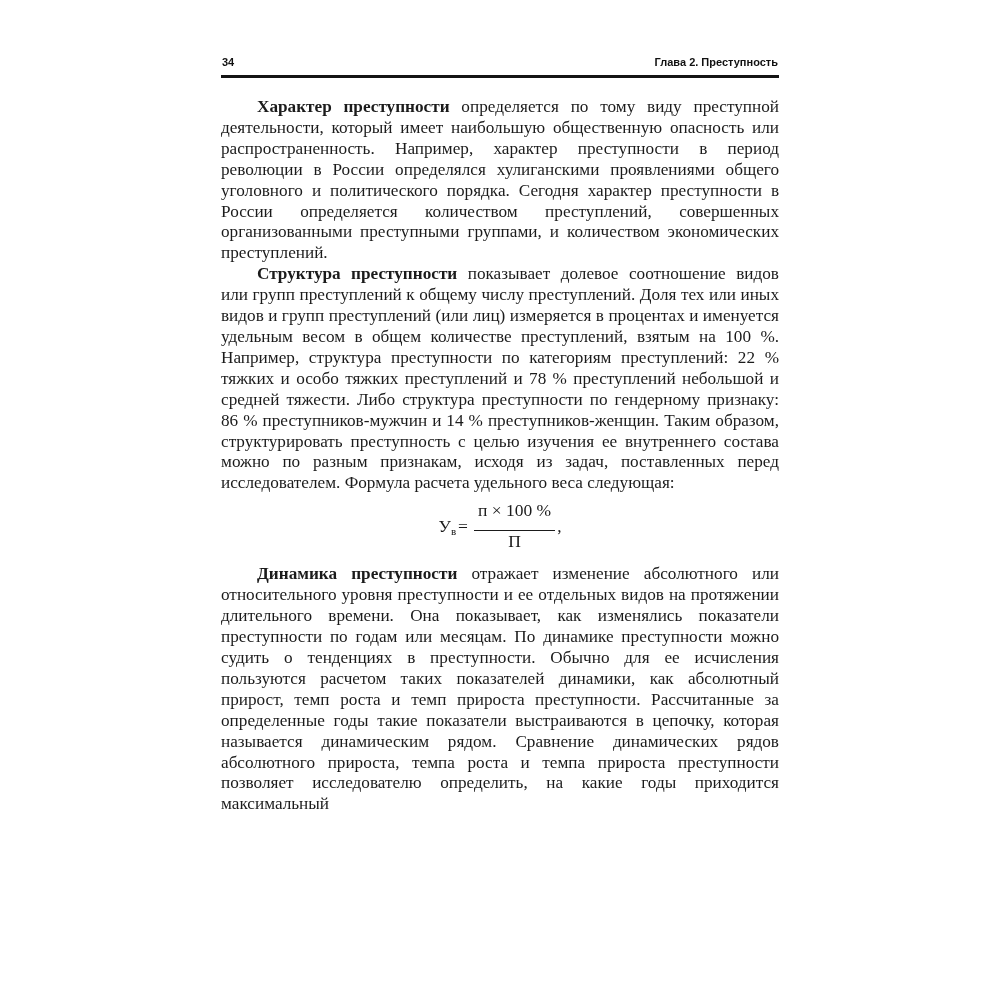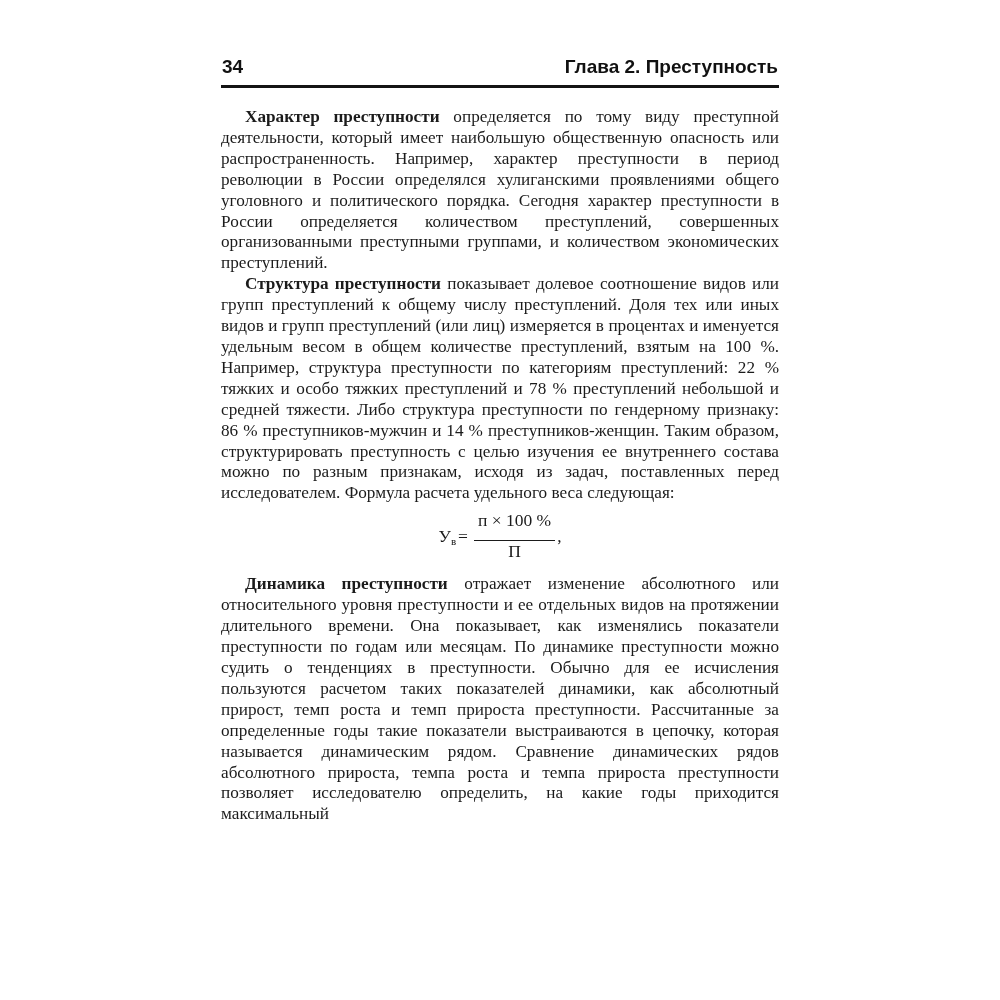--- a/index.html
+++ b/index.html
@@ -15,38 +15,38 @@
     width: 558px;
     margin: 0 auto;
     padding-top: 56px;
   }
   .page-header {
     display: flex;
     justify-content: space-between;
     align-items: baseline;
     font-family: "Liberation Sans", sans-serif;
     font-weight: bold;
-    font-size: 19px;
+    font-size: 11px;
     color: #111;
     padding: 0 1px 7px 1px;
   }
   .header-rule {
     height: 3px;
     background: #141414;
     margin-bottom: 19px;
   }
   .body-text {
     font-size: 17.2px;
     line-height: 20.9px;
     text-align: justify;
     hyphens: auto;
   }
   .para { text-indent: 0; }
   .para.indent { text-indent: 24px; }
-  .para b { font-weight: bold; }
+  .para b { font-weight: bold; margin-left: 12px; }
   .formula-row {
     text-align: center;
     text-indent: 0;
     margin: 9px 0 11px 0;
     font-size: 17.5px;
   }
   .formula-row sub {
     font-size: 11px;
     vertical-align: -3px;
   }

